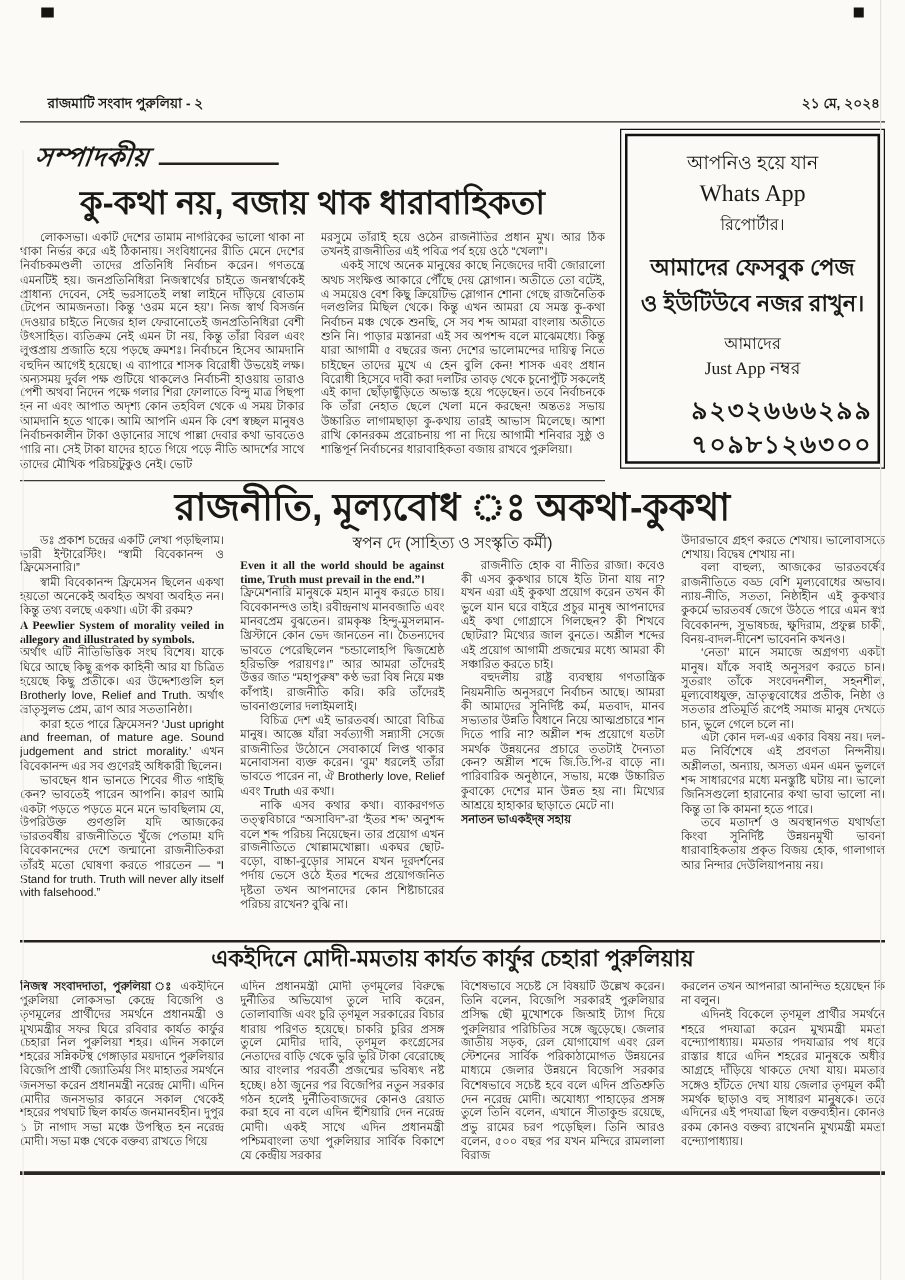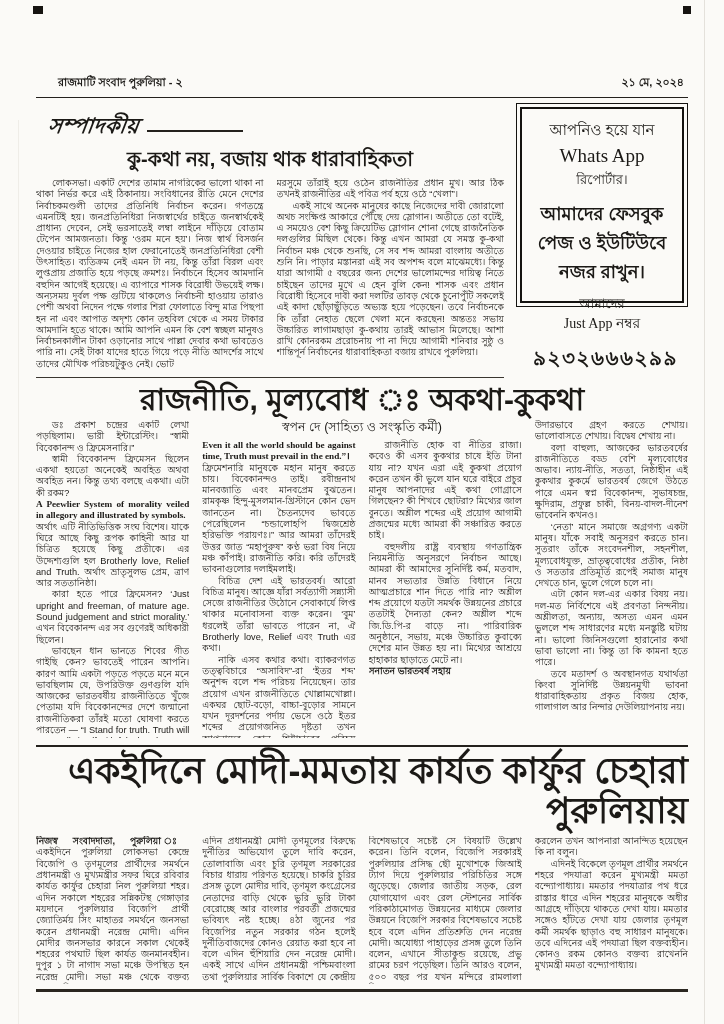--- a/index.html
+++ b/index.html
@@ -2,67 +2,67 @@
 <html><head>
 <meta charset="utf-8">
 <style>
   html,body{margin:0;padding:0;}
   body{
     width:724px;height:1024px;overflow:hidden;position:relative;
     background:#fbfaf7;
     font-family:"Liberation Sans","DejaVu Sans",sans-serif;
     color:#1b1916;
   }
-  .page{position:absolute;inset:0;padding:0 36px;box-sizing:border-box;}
+  .page{position:absolute;inset:0;padding:0 16px;box-sizing:border-box;}
   .reg-mark{position:absolute;top:6px;width:10px;height:8px;background:#161411;}
   .reg-mark.left{left:33px;}
   .reg-mark.right{right:33px;width:8px;}
   .scan-edge{position:absolute;right:19px;top:0;bottom:0;width:1px;background:#e4e1db;}
   .scan-edge2{position:absolute;left:18px;top:120px;bottom:0;width:1px;background:#efede8;}
 
   .masthead{margin-top:74px;display:flex;justify-content:space-between;align-items:flex-end;
     font-size:11px;font-weight:bold;padding:0 4px 4px 22px;border-bottom:1.6px solid #24211d;}
 
   .top-zone{display:flex;gap:12px;margin-top:3px;}
   .editorial{width:468px;border-bottom:1px solid #3a3630;padding-bottom:5px;}
   .kicker-row{display:flex;align-items:center;gap:8px;margin:9px 0 0 12px;}
   .kicker{font-family:"DejaVu Serif","Liberation Serif",serif;font-style:italic;font-weight:bold;
     font-size:21px;transform:skewX(-8deg);letter-spacing:.5px;}
   .kicker-dash{width:96px;border-top:2px solid #24211d;margin-top:7px;}
-  .ed-headline{font-size:20px;font-weight:700;text-align:center;margin:3px 0 7px;line-height:1.15;}
+  .ed-headline{font-size:26px;font-weight:700;text-align:center;margin:3px 0 7px;line-height:1.15;}
   .ed-cols{display:flex;gap:13px;}
   .ed-cols .col{flex:1;height:194px;overflow:hidden;}
 
   .body p{margin:0;font-size:9.2px;line-height:11.3px;text-align:justify;}
   .ind{text-indent:16px;}
   .eng{font-weight:bold;text-align:center;font-family:"Liberation Serif",serif;font-size:9.6px;}
   .engj{font-weight:bold;font-family:"Liberation Serif",serif;font-size:9.6px;}
   .bc{font-weight:bold;text-align:center;}
 
-  .wa-box-outer{flex:1;border:1.5px solid #141210;padding:3px;height:204px;box-sizing:border-box;margin-top:2px;}
+  .wa-box-outer{flex:1;border:1.5px solid #141210;padding:3px;height:272px;box-sizing:border-box;margin-top:2px;}
   .wa-box-inner{border:2px solid #141210;height:100%;box-sizing:border-box;text-align:center;padding:9px 4px 0;}
   .wa-s1{font-size:15px;margin-bottom:2px;}
   .wa-s2{font-family:"Liberation Serif",serif;font-size:19px;margin-bottom:3px;}
   .wa-s3{font-size:13px;margin-bottom:9px;}
   .wa-s4{font-size:18px;font-weight:bold;line-height:29px;margin-bottom:9px;padding:0 6px;}
   .wa-s5{font-size:13px;line-height:16px;}
   .wa-s6{font-size:14px;font-family:"Liberation Serif",serif;margin-bottom:9px;}
   .wa-num{font-size:20px;font-weight:bold;line-height:27px;letter-spacing:1.5px;text-align:right;}
 
   .middle{margin-top:5px;}
   .mid-headline{font-size:30px;font-weight:700;text-align:center;margin:2px 0 4px;line-height:1.1;}
   .byline-wrap{position:relative;height:0;}
   .byline{position:absolute;top:-2px;left:50%;transform:translateX(-50%);
     font-weight:normal;font-size:12.5px;white-space:nowrap;}
   .four-cols{display:flex;gap:13px;}
   .mid-cols .col{flex:1;height:318px;overflow:hidden;}
   .pt{padding-top:20px;box-sizing:border-box;}
 
   .rule-mid{border-top:2.2px solid #24211d;margin-top:7px;}
-  .bot-headline{font-size:36px;font-weight:700;text-align:right;margin:4px 0 6px;line-height:1.1;}
+  .bot-headline{font-size:18px;font-weight:700;text-align:center;margin:4px 0 6px;line-height:1.1;}
   .bot-cols .col{flex:1;height:148px;overflow:hidden;}
   .rule-bottom{border-top:3.5px solid #2a2620;margin-top:5px;}
 </style>
 </head>
 <body>
 
 <div class="page">
   <div class="reg-mark left"></div>
   <div class="reg-mark right"></div>
   <div class="scan-edge"></div>
@@ -93,20 +93,21 @@
 
     <aside class="wa-box-outer">
       <div class="wa-box-inner">
         <div class="wa-s1">আপনিও হয়ে যান</div>
         <div class="wa-s2">Whats App</div>
         <div class="wa-s3">রিপোর্টার।</div>
         <div class="wa-s4">আমাদের ফেসবুক পেজ ও ইউটিউবে নজর রাখুন।</div>
         <div class="wa-s5">আমাদের</div>
         <div class="wa-s6">Just App নম্বর</div>
         <div class="wa-num">৯২৩২৬৬৬২৯৯</div>
+        <div class="wa-num">৭০৯৮১২৬৩০০</div>
       </div>
     </aside>
   </section>
 
   <section class="middle">
     <h2 class="mid-headline">রাজনীতি, মূল্যবোধ ঃ অকথা-কুকথা</h2>
     <div class="byline-wrap">
       <span class="byline">স্বপন দে (সাহিত্য ও সংস্কৃতি কর্মী)</span>
     </div>
     <div class="four-cols mid-cols">
@@ -120,21 +121,21 @@
         </div>
       <div class="col body pt">
           <p class="engj">Even it all the world should be against time, Truth must prevail in the end.”।</p>
           <p>ফ্রিমেশনারি মানুষকে মহান মানুষ করতে চায়। বিবেকানন্দও তাই। রবীন্দ্রনাথ মানবজাতি এবং মানবপ্রেম বুঝতেন। রামকৃষ্ণ হিন্দু-মুসলমান-খ্রিস্টানে কোন ভেদ জানতেন না। চৈতন্যদেব ভাবতে পেরেছিলেন “চন্ডালোহপি দ্বিজশ্রেষ্ঠ হরিভক্তি পরায়ণঃ।” আর আমরা তাঁদেরই উত্তর জাত “মহাপুরুষ” কণ্ঠ ভরা বিষ নিয়ে মঞ্চ কাঁপাই। রাজনীতি করি। করি তাঁদেরই ভাবনাগুলোর দলাইমলাই।</p>
           <p class="ind">বিচিত্র দেশ এই ভারতবর্ষ। আরো বিচিত্র মানুষ। আজ্ঞে যাঁরা সর্বত্যাগী সন্ন্যাসী সেজে রাজনীতির উঠোনে সেবাকার্যে লিপ্ত থাকার মনোবাসনা ব্যক্ত করেন। ‘বুম’ ধরলেই তাঁরা ভাবতে পারেন না, ঐ Brotherly love, Relief এবং Truth এর কথা।</p>
           <p class="ind">নাকি এসব কথার কথা। ব্যাকরণগত তত্ত্ববিচারে “অসাবিদ”-রা ‘ইতর শব্দ’ অনুশব্দ বলে শব্দ পরিচয় নিয়েছেন। তার প্রয়োগ এখন রাজনীতিতে খোল্লামখোল্লা। একঘর ছোট-বড়ো, বাচ্চা-বুড়োর সামনে যখন দূরদর্শনের পর্দায় ভেসে ওঠে ইতর শব্দের প্রয়োগজনিত দৃষ্টতা তখন আপনাদের কোন শিষ্টাচারের পরিচয় রাখেন? বুঝি না।</p>
         </div>
       <div class="col body pt">
           <p class="ind">রাজনীতি হোক বা নীতির রাজা। কবেও কী এসব কুকথার চাষে ইতি টানা যায় না? যখন এরা এই কুকথা প্রয়োগ করেন তখন কী ভুলে যান ঘরে বাইরে প্রচুর মানুষ আপনাদের এই কথা গোগ্রাসে গিলছেন? কী শিখবে ছোটরা? মিথ্যের জাল বুনতে। অশ্লীল শব্দের এই প্রয়োগ আগামী প্রজন্মের মধ্যে আমরা কী সঞ্চারিত করতে চাই।</p>
           <p class="ind">বহুদলীয় রাষ্ট্র ব্যবস্থায় গণতান্ত্রিক নিয়মনীতি অনুসরণে নির্বাচন আছে। আমরা কী আমাদের সুনির্দিষ্ট কর্ম, মতবাদ, মানব সভ্যতার উন্নতি বিধানে নিয়ে আত্মপ্রচারে শান দিতে পারি না? অশ্লীল শব্দ প্রয়োগে যতটা সমর্থক উন্নয়নের প্রচারে ততটাই দৈন্যতা কেন? অশ্লীল শব্দে জি.ডি.পি-র বাড়ে না। পারিবারিক অনুষ্ঠানে, সভায়, মঞ্চে উচ্চারিত কুবাক্যে দেশের মান উন্নত হয় না। মিথ্যের আশ্রয়ে হাহাকার ছাড়াতে মেটে না।</p>
-          <p class="bc">সনাতন ভারতবর্ষ সহায়</p>
+          <p class="bc">সনাতন ভাএকইদ্ষ সহায়</p>
         </div>
       <div class="col body">
           <p>উদারভাবে গ্রহণ করতে শেখায়। ভালোবাসতে শেখায়। বিদ্বেষ শেখায় না।</p>
           <p class="ind">বলা বাহুল্য, আজকের ভারতবর্ষের রাজনীতিতে বড্ড বেশি মূল্যবোধের অভাব। ন্যায়-নীতি, সততা, নিষ্ঠাহীন এই কুকথার কুকর্মে ভারতবর্ষ জেগে উঠতে পারে এমন স্বপ্ন বিবেকানন্দ, সুভাষচন্দ্র, ক্ষুদিরাম, প্রফুল্ল চাকী, বিনয়-বাদল-দীনেশ ভাবেননি কখনও।</p>
           <p class="ind">‘নেতা’ মানে সমাজে অগ্রগণ্য একটা মানুষ। যাঁকে সবাই অনুসরণ করতে চান। সুতরাং তাঁকে সংবেদনশীল, সহনশীল, মূল্যবোধযুক্ত, ভ্রাতৃত্ববোধের প্রতীক, নিষ্ঠা ও সততার প্রতিমূর্তি রূপেই সমাজ মানুষ দেখতে চান, ভুলে গেলে চলে না।</p>
           <p class="ind">এটা কোন দল-এর একার বিষয় নয়। দল-মত নির্বিশেষে এই প্রবণতা নিন্দনীয়। অশ্লীলতা, অন্যায়, অসত্য এমন এমন ভুললে শব্দ সাধারণের মধ্যে মনস্তুষ্টি ঘটায় না। ভালো জিনিসগুলো হারানোর কথা ভাবা ভালো না। কিন্তু তা কি কামনা হতে পারে।</p>
           <p class="ind">তবে মতাদর্শ ও অবস্থানগত যথার্থতা কিংবা সুনির্দিষ্ট উন্নয়নমুখী ভাবনা ধারাবাহিকতায় প্রকৃত বিজয় হোক, গালাগাল আর নিন্দার দেউলিয়াপনায় নয়।</p>
         </div>
     </div>
   </section>

